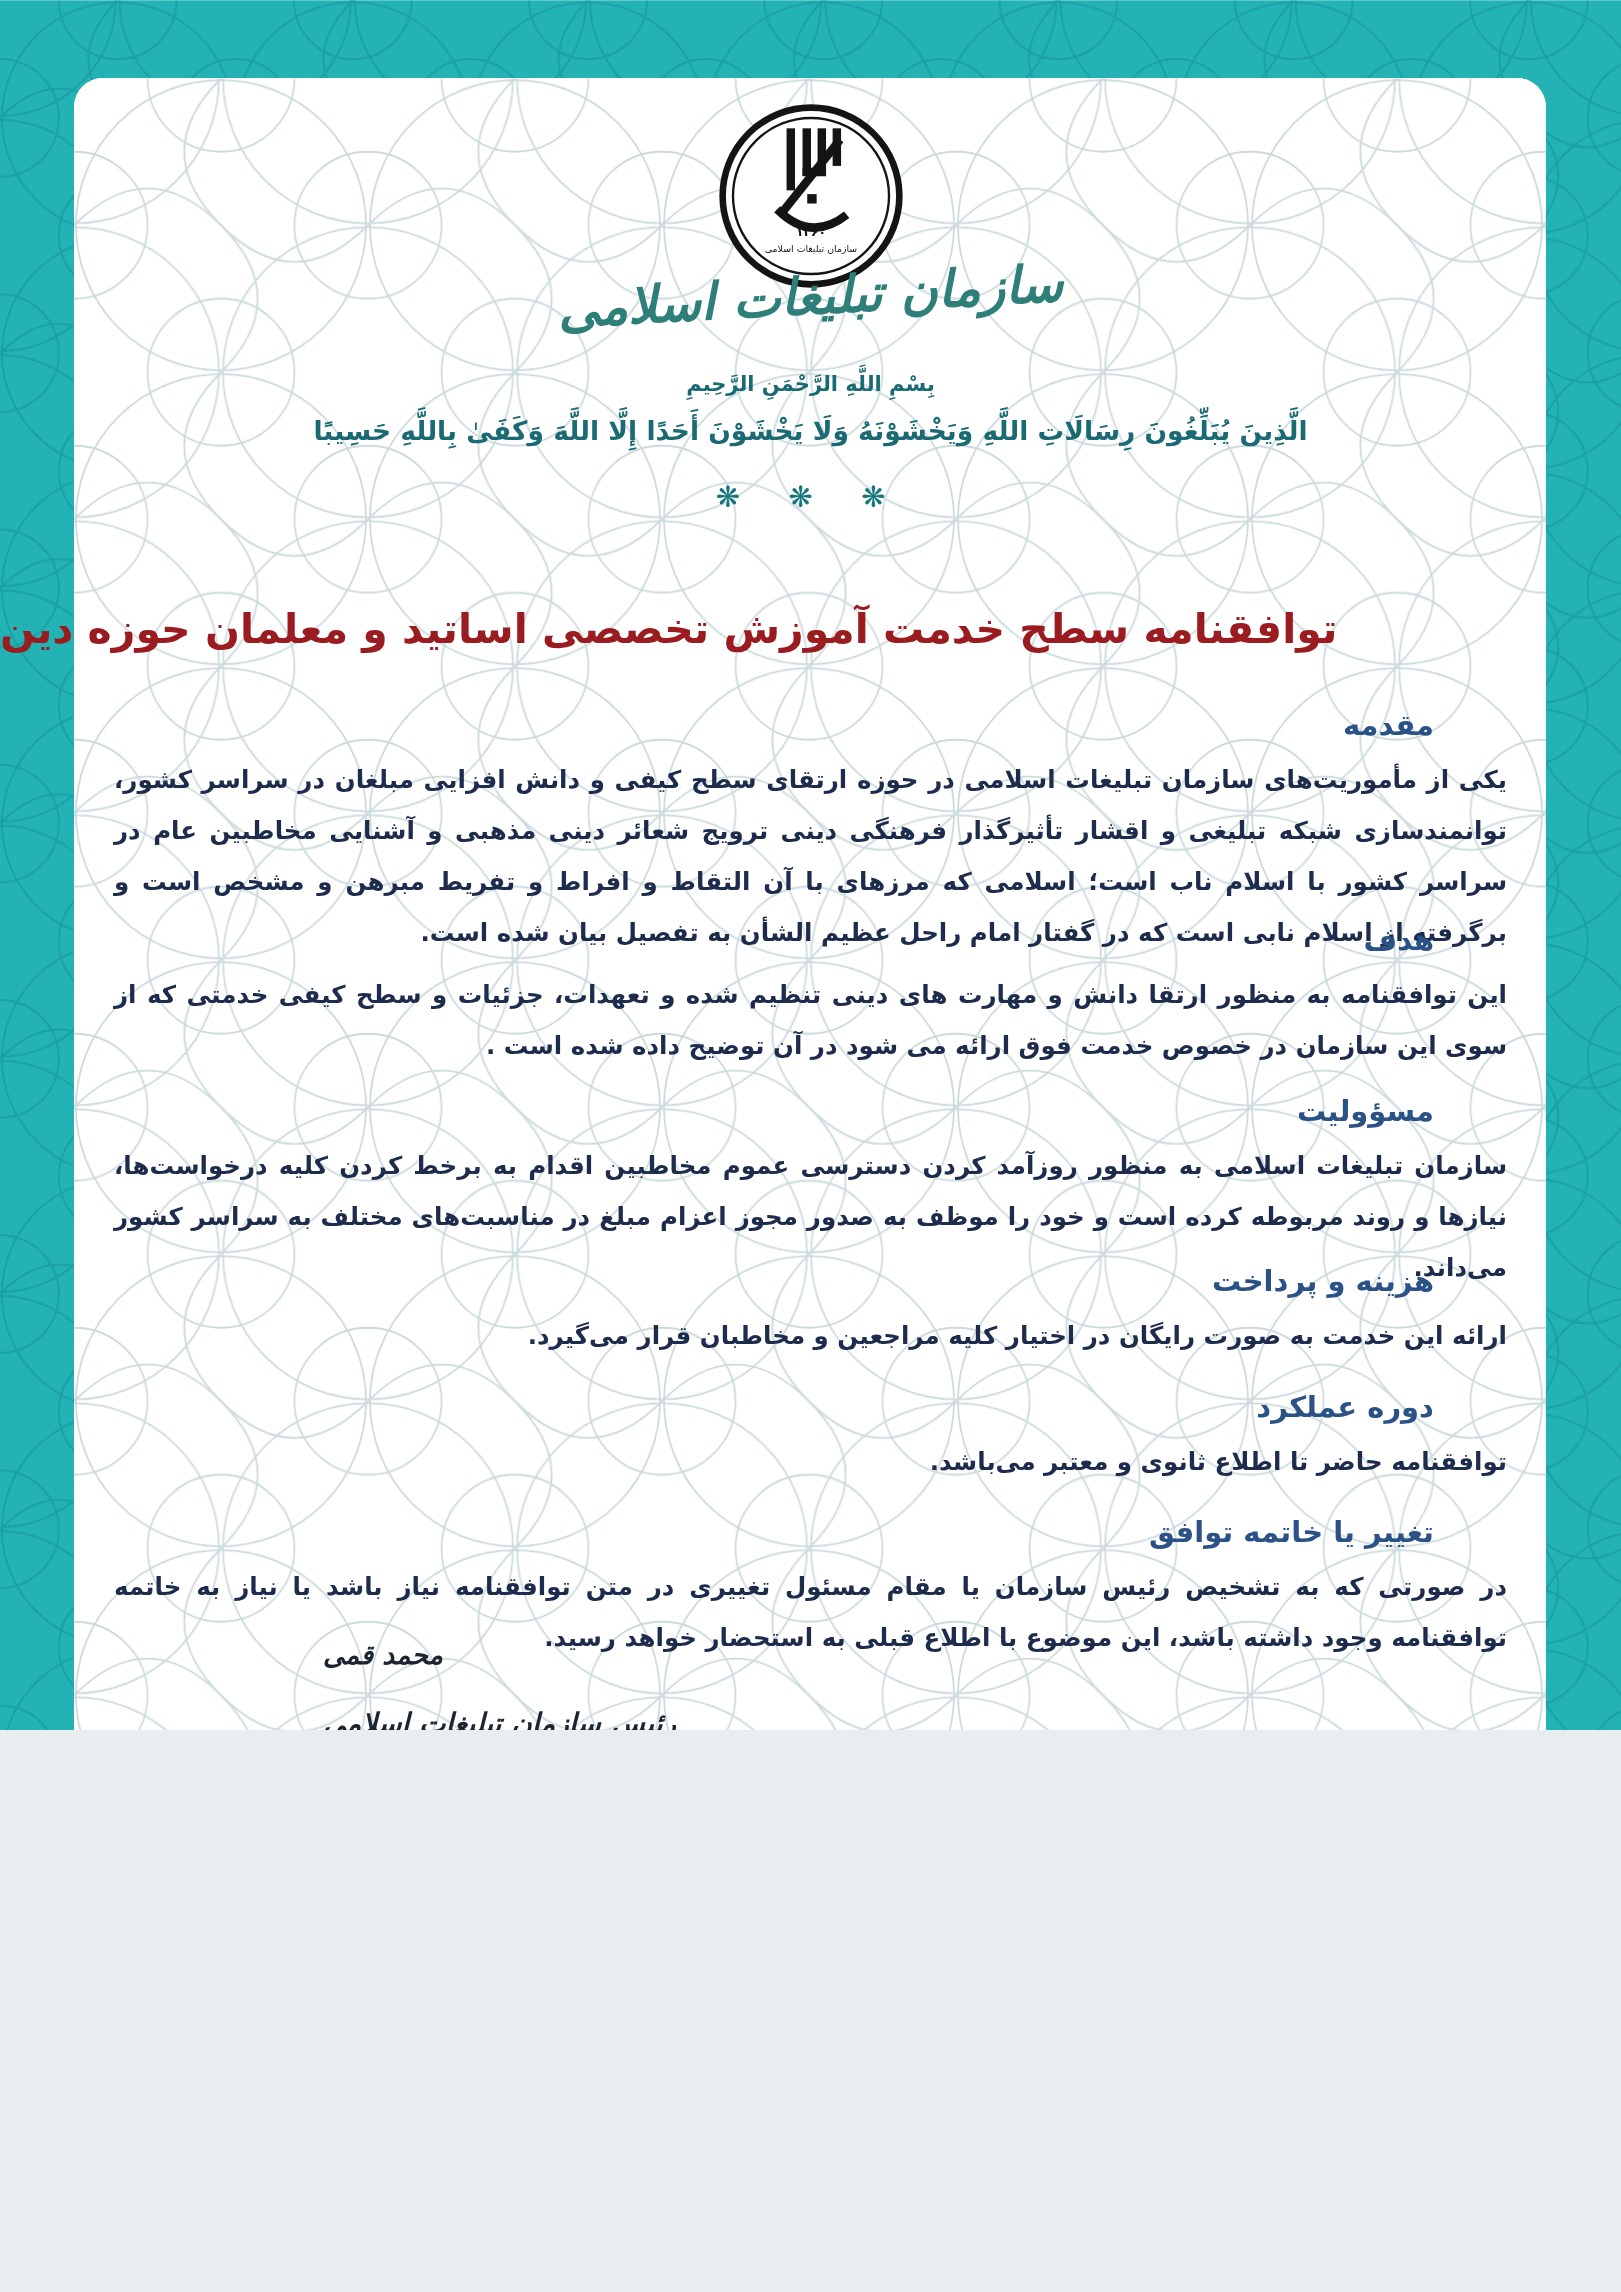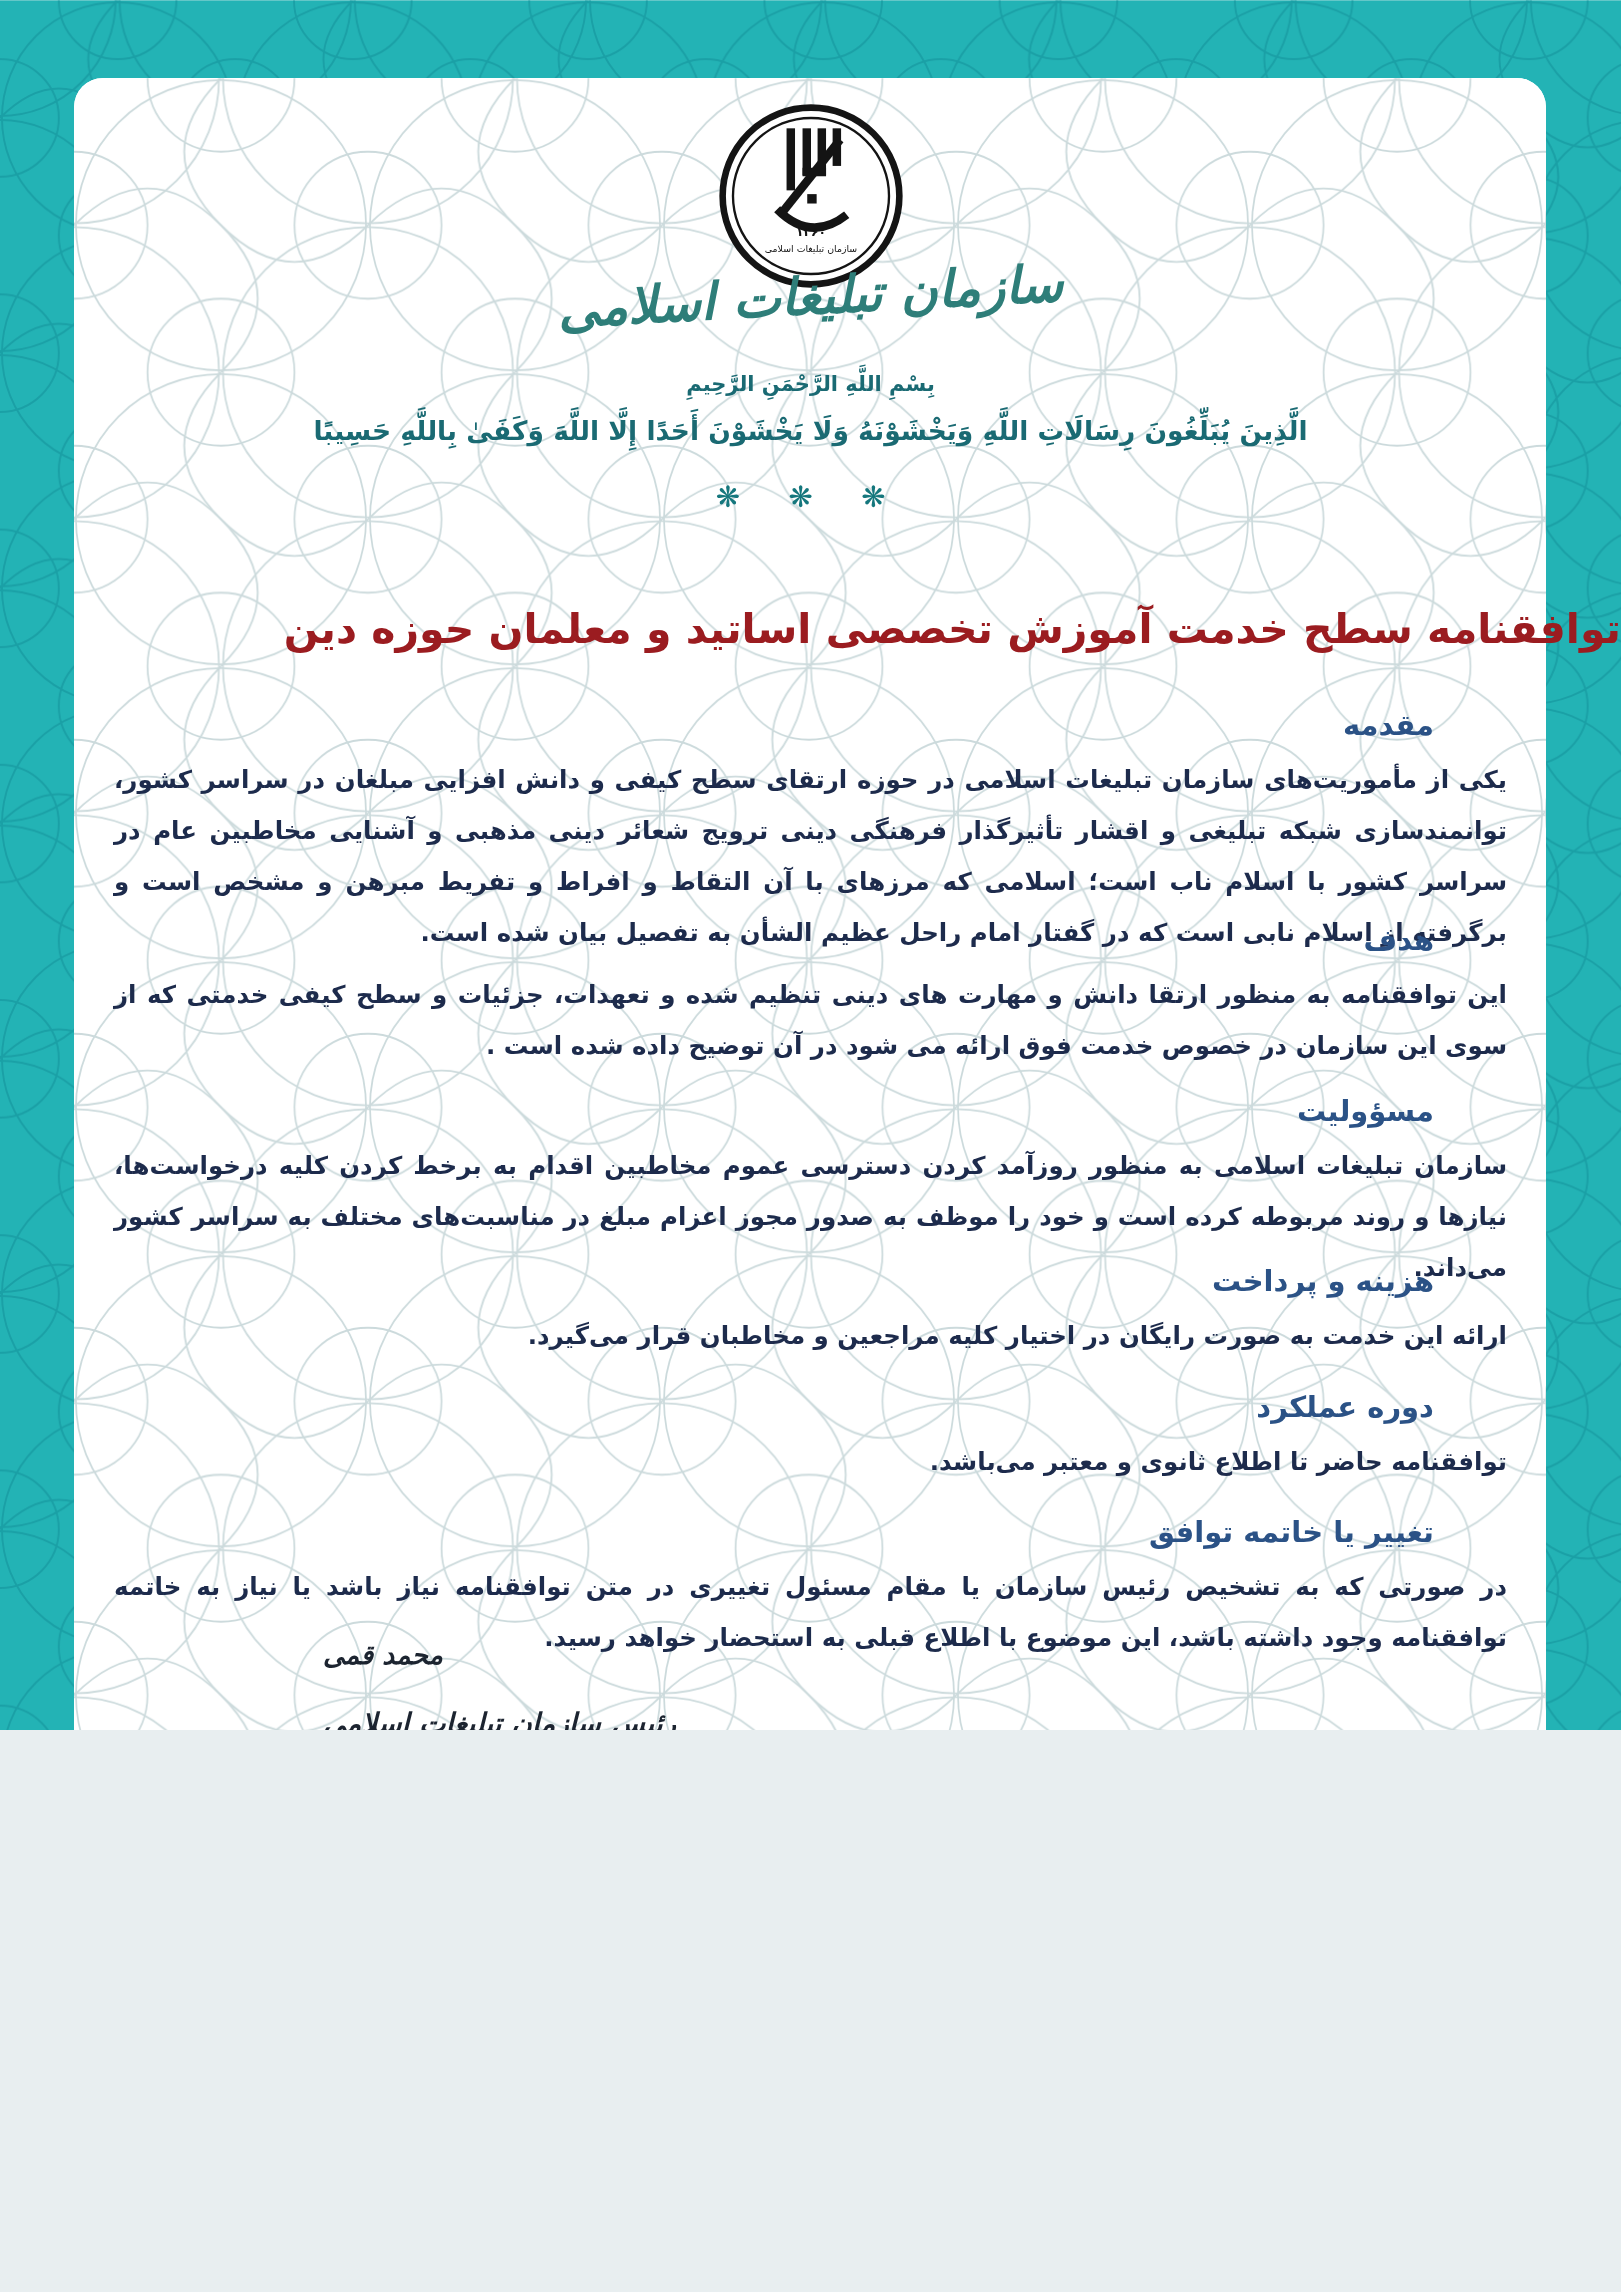--- a/index.html
+++ b/index.html
@@ -32,21 +32,21 @@
   }
   .verse{
     position:absolute;left:0;right:0;top:415px;text-align:center;
     font-size:26.5px;font-weight:bold;color:#1a6a73;direction:rtl;
   }
   .ornament{
     position:absolute;left:0;right:0;top:480px;text-align:center;
     font-size:29px;color:#15777d;letter-spacing:19.6px;
   }
   .doc-title{
-    position:absolute;left:0;right:0;top:578px;text-align:right;
+    position:absolute;left:0;right:0;top:578px;text-align:left;
     font-size:41px;font-weight:bold;color:#9b1c20;direction:rtl;
   }
 
   .section{position:absolute;left:114px;right:114px;direction:rtl;}
   .section h2{
     margin:0 73px 11.8px 0;font-size:29px;font-weight:bold;color:#2b5286;
     text-align:right;
   }
   .section p{
     margin:0;font-size:24.5px;font-weight:bold;color:#1d2b4c;

